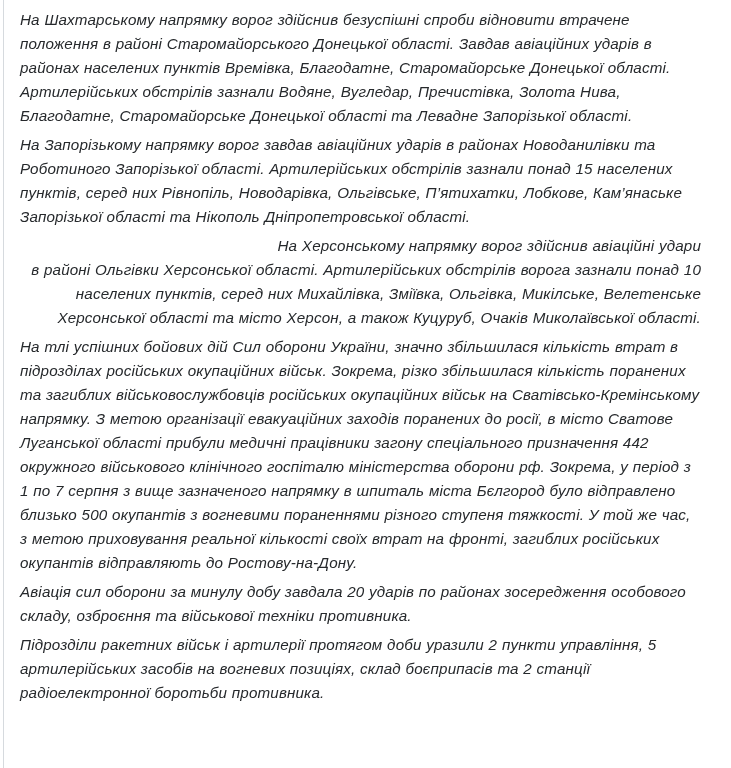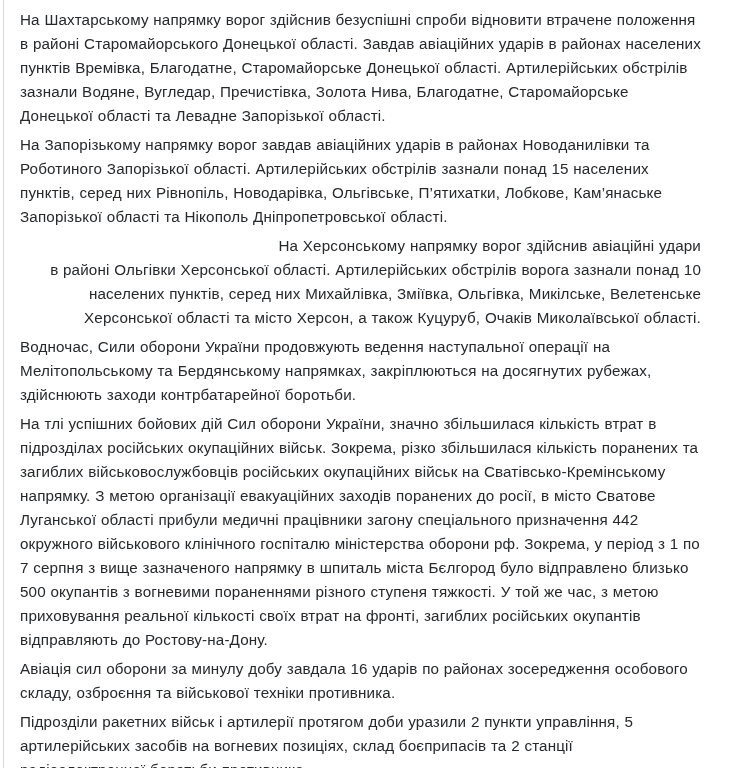--- a/index.html
+++ b/index.html
@@ -15,20 +15,21 @@
     overflow: hidden;
   }
 
   #article {
     position: relative;
     width: 731px;
     height: 768px;
     box-sizing: border-box;
     padding: 8px 30px 20px 20px;
     background: #ffffff;
+    font-style: italic;
   }
 
   
   #left-rule {
     position: absolute;
     left: 3px;
     top: 0;
     width: 1px;
     height: 768px;
     background: #d6dade;
@@ -62,21 +63,20 @@
 
   <div id="left-rule"></div>
 
   <p class="para">На Шахтарському напрямку ворог здійснив безуспішні спроби відновити втрачене положення в районі Старомайорського Донецької області. Завдав авіаційних ударів в районах населених пунктів Времівка, Благодатне, Старомайорське Донецької області. Артилерійських обстрілів зазнали Водяне, Вугледар, Пречистівка, Золота Нива, Благодатне, Старомайорське Донецької області та Левадне Запорізької області.</p>
 
   <p class="para">На Запорізькому напрямку ворог завдав авіаційних ударів в районах Новоданилівки та Роботиного Запорізької області. Артилерійських обстрілів зазнали понад 15 населених пунктів, серед них Рівнопіль, Новодарівка, Ольгівське, П’ятихатки, Лобкове, Кам’янаське Запорізької області та Нікополь Дніпропетровської області.</p>
 
   <p class="para pre-wrap">На Херсонському напрямку ворог здійснив авіаційні удари
 в районі Ольгівки Херсонської області. Артилерійських обстрілів ворога зазнали понад 10 населених пунктів, серед них Михайлівка, Зміївка, Ольгівка, Микілське, Велетенське Херсонської області та місто Херсон, а також Куцуруб, Очаків Миколаївської області.</p>
 
-  <p class="para">Водночас, Сили оборони України продовжують ведення наступальної операції на Мелітопольському та Бердянському напрямках, закріплюються на досягнутих рубежах, здійснюють заходи контрбатарейної боротьби.</p>
 
   <p class="para">На тлі успішних бойових дій Сил оборони України, значно збільшилася кількість втрат в підрозділах російських окупаційних військ. Зокрема, різко збільшилася кількість поранених та загиблих військовослужбовців російських окупаційних військ на Сватівсько-Кремінському напрямку. З метою організації евакуаційних заходів поранених до росії, в місто Сватове Луганської області прибули медичні працівники загону спеціального призначення 442 окружного військового клінічного госпіталю міністерства оборони рф. Зокрема, у період з 1 по 7 серпня з вище зазначеного напрямку в шпиталь міста Бєлгород було відправлено близько 500 окупантів з вогневими пораненнями різного ступеня тяжкості. У той же час, з метою приховування реальної кількості своїх втрат на фронті, загиблих російських окупантів відправляють до Ростову-на-Дону.</p>
 
-  <p class="para">Авіація сил оборони за минулу добу завдала 16 ударів по районах зосередження особового складу, озброєння та військової техніки противника.</p>
+  <p class="para">Авіація сил оборони за минулу добу завдала 20 ударів по районах зосередження особового складу, озброєння та військової техніки противника.</p>
 
   <p class="para">Підрозділи ракетних військ і артилерії протягом доби уразили 2 пункти управління, 5 артилерійських засобів на вогневих позиціях, склад боєприпасів та 2 станції радіоелектронної боротьби противника.</p>
 
 </div>
 
 </body></html>

